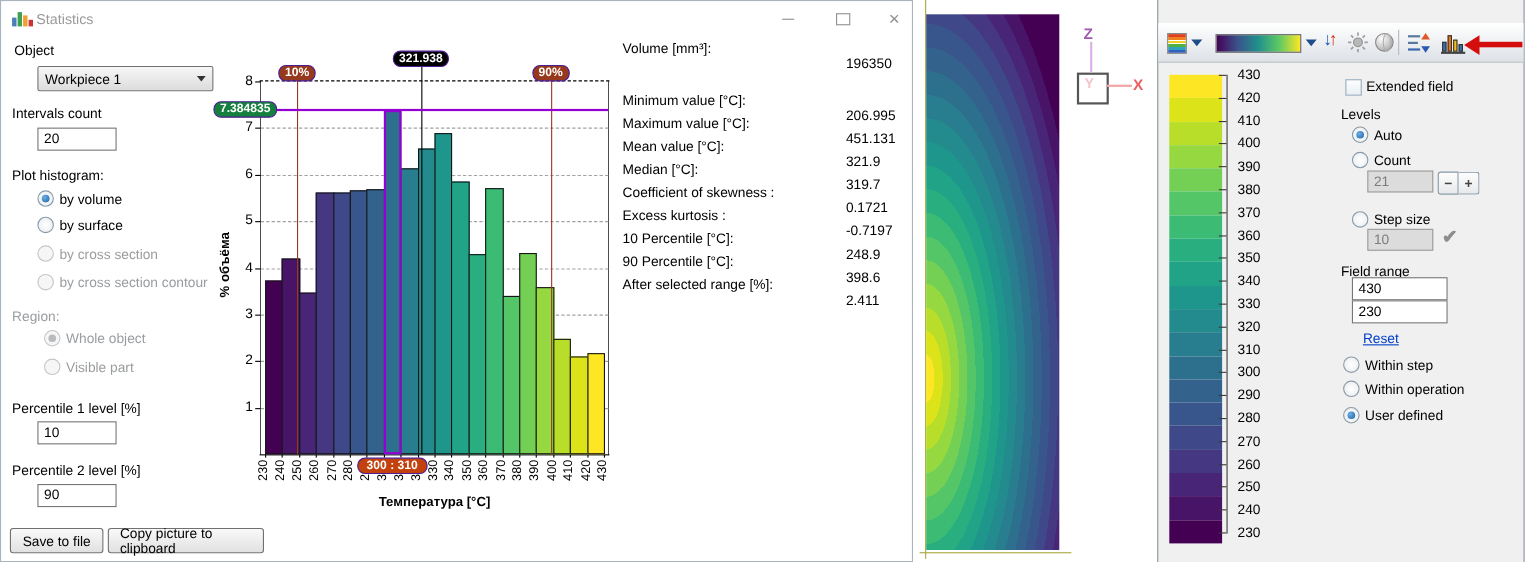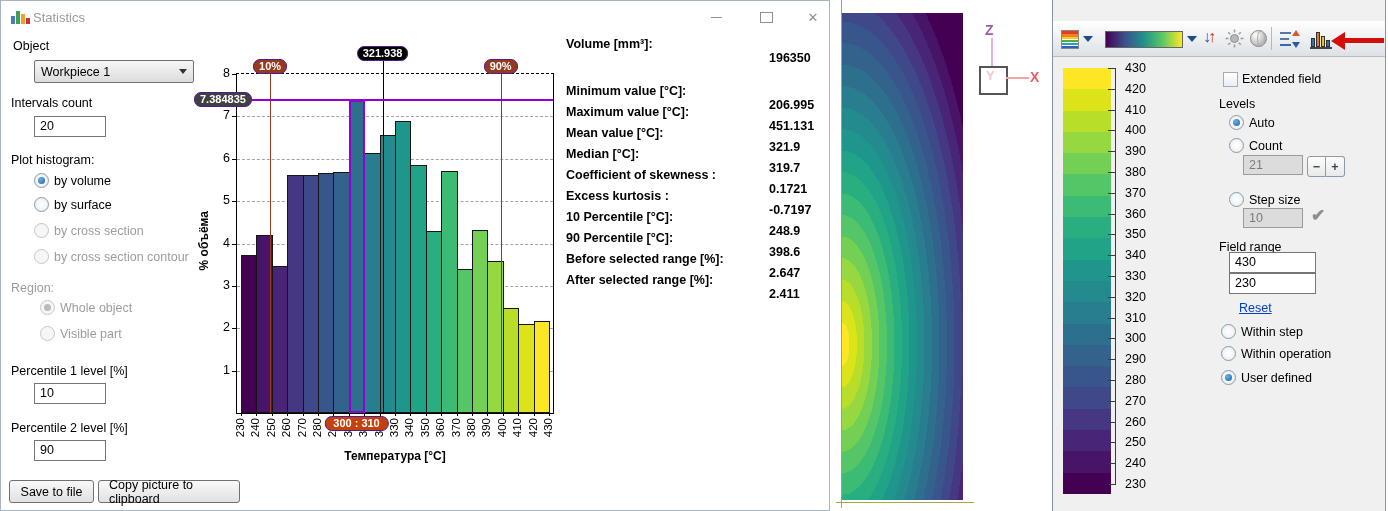--- a/index.html
+++ b/index.html
@@ -40,21 +40,21 @@
   .xtickm{position:absolute;width:1px;height:3px;background:#000;}
   .xlab,.ylabel{position:absolute;transform-origin:0 0;transform:rotate(-90deg) translateX(-100%);white-space:nowrap;font-size:11.5px;}
   .ylabel{font-weight:bold;font-size:12px;}
   .vline{position:absolute;width:1px;z-index:4;}
   .hline{position:absolute;left:0;right:0;height:2px;z-index:5;}
   .badge{position:absolute;color:#fff;font-weight:bold;font-size:11px;line-height:13px;padding:0 5px;
          border:1px solid #4c1d95;border-radius:7px;white-space:nowrap;z-index:6;transform:translateX(-50%);}
   .xaxis-title{position:absolute;left:0;right:0;text-align:center;font-weight:bold;font-size:12px;}
   
   #stats{position:absolute;left:565px;top:36px;width:258px;}
-  .srow{position:relative;height:21px;font-weight:bold;}
+  .srow{position:relative;height:21px;}
   .srow .sval{position:absolute;left:203px;}
   
   #field{position:absolute;left:842px;top:13px;width:121px;height:487px;}
   .axline{position:absolute;background:#a8a83c;}
   #triad-box{position:absolute;left:979px;top:66px;width:25px;height:25px;border:2px solid #555;}
   .tr-z{position:absolute;left:985px;top:22px;color:#a05ab0;font-weight:bold;font-size:14px;}
   .tr-x{position:absolute;left:1030px;top:69px;color:#e86060;font-weight:bold;font-size:14px;}
   .tr-y{position:absolute;left:986px;top:68px;color:#f2c6cc;font-weight:bold;font-size:13px;}
   .tr-vline{position:absolute;left:991px;top:38px;width:2px;height:28px;background:#ddb2e8;}
   .tr-hline{position:absolute;left:1006px;top:77px;width:23px;height:2px;background:#f3a6a6;}
@@ -253,21 +253,21 @@
         <div class="xlab" style="left: 289.6px; top: 344px;">420</div>
         <div class="xtickm" style="left: 312px; top: 339px;"></div>
         <div class="xlab" style="left: 305px; top: 344px;">430</div>
         <div class="vline" style="left: 33.106px; top: -2px; height: 341px; background: rgb(150, 57, 28);"></div>
         <div class="vline" style="left: 263.644px; top: -2px; height: 341px; background: rgb(150, 57, 28);"></div>
         <div class="vline" style="left: 145.585px; top: -14px; height: 353px; background: rgb(0, 0, 0);"></div>
         <div class="hline" style="top: 25.0676px; background: rgb(148, 0, 211);"></div>
         <div class="badge" style="left: 33.106px; top: -15px; background: rgb(150, 57, 28);">10%</div>
         <div class="badge" style="left: 263.644px; top: -15px; background: rgb(150, 57, 28);">90%</div>
         <div class="badge" style="left: 145.585px; top: -28px; background: rgb(0, 0, 0);">321.938</div>
-        <div class="badge" style="left: -43px; top: 18.0676px; background: #404040; transform: none;">7.384835</div>
+        <div class="badge" style="left: -43px; top: 18.0676px; background: #15803d; transform: none;">7.384835</div>
         <div class="badge" style="left: 119.5px; top: 342px; background: #c2410c; padding: 0px 8px;">300 : 310</div>
       </div>
 
     <div id="stats">
         <div class="srow" style="margin-bottom: 26px;">
           <div class="slab">Volume [mm³]:</div>
           <div class="sval">196350</div>
         </div>
         <div class="srow" style="margin-bottom: 0px;">
           <div class="slab">Minimum value [°C]:</div>
@@ -293,24 +293,20 @@
           <div class="slab">Excess kurtosis :</div>
           <div class="sval">-0.7197</div>
         </div>
         <div class="srow" style="margin-bottom: 0px;">
           <div class="slab">10 Percentile [°C]:</div>
           <div class="sval">248.9</div>
         </div>
         <div class="srow" style="margin-bottom: 0px;">
           <div class="slab">90 Percentile [°C]:</div>
           <div class="sval">398.6</div>
-        </div>
-        <div class="srow" style="margin-bottom: 0px;">
-          <div class="slab">Before selected range [%]:</div>
-          <div class="sval">2.647</div>
         </div>
         <div class="srow" style="margin-bottom: 16px;">
           <div class="slab">After selected range [%]:</div>
           <div class="sval">2.411</div>
         </div>
       </div>
   </div>
 
   <div class="axline" style="left:841px;top:0;width:1px;height:508px"></div>
   <div class="axline" style="left:836px;top:502px;width:138px;height:1px"></div>

